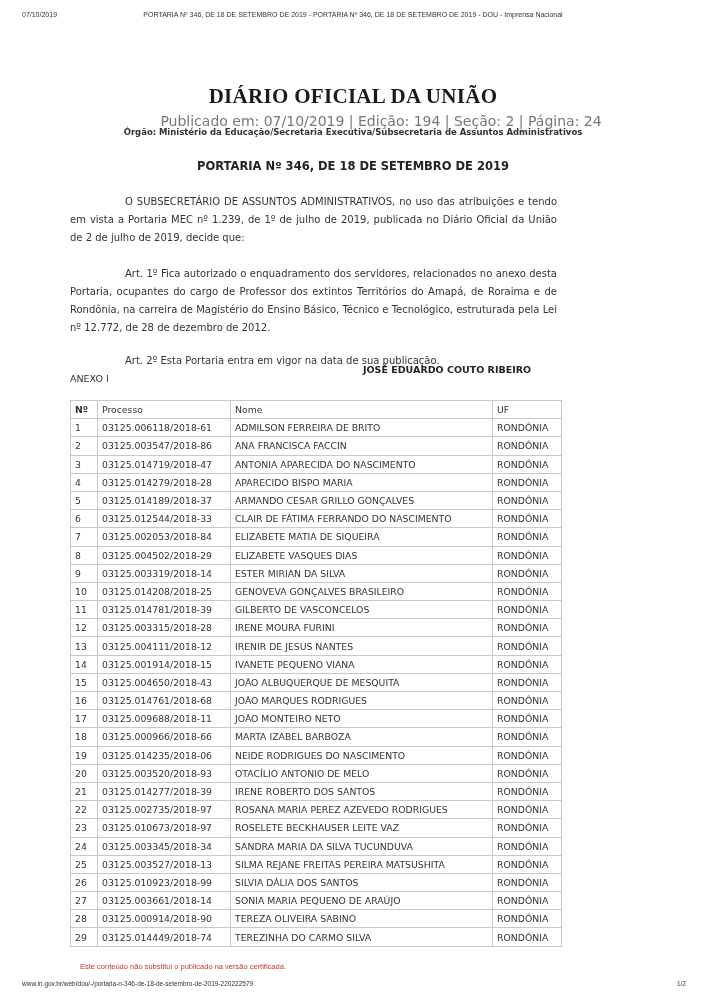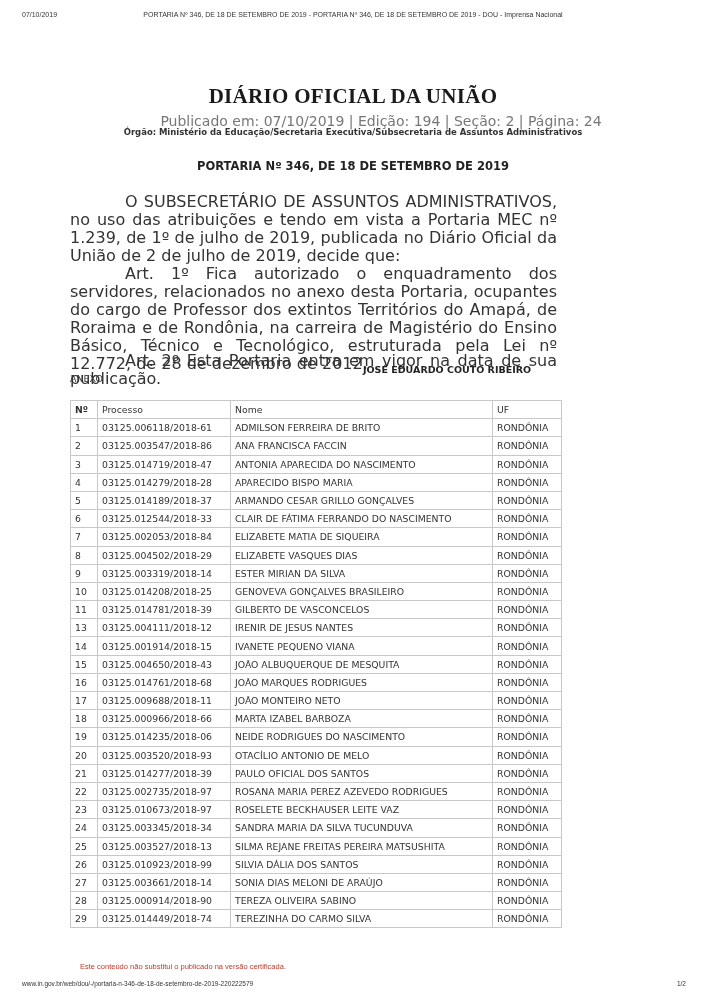--- a/index.html
+++ b/index.html
@@ -5,21 +5,21 @@
   html, body { margin: 0; padding: 0; background: #ffffff; }
   body { width: 706px; height: 1000px; position: relative; overflow: hidden; color: #333; font-family: "DejaVu Sans", sans-serif; }
   .print-header { position: absolute; top: 11px; left: 0; width: 706px; font-family: "Liberation Sans", sans-serif; font-size: 7px; color: #333; }
   .print-header .date { position: absolute; left: 22px; }
   .print-header .title { position: absolute; left: 0; width: 706px; text-align: center; }
   .masthead { position: absolute; top: 84px; left: 0; width: 706px; text-align: center; font-family: "Liberation Serif", serif; font-weight: bold; font-size: 21px; color: #1a1a1a; letter-spacing: 0.3px; }
   .pubinfo { position: absolute; top: 113px; left: 0; width: 706px; text-align: center; font-size: 14px; color: #777; padding-left: 28px; }
   .orgao { position: absolute; top: 127px; left: 0; width: 706px; text-align: center; font-size: 8.5px; color: #333; }
   .orgao b { font-weight: bold; }
   .portaria-title { position: absolute; top: 159px; left: 0; width: 706px; text-align: center; font-size: 11.5px; font-weight: bold; color: #222; }
-  .para { position: absolute; left: 70px; width: 487px; font-size: 16px; line-height: 18px; color: #333; text-align: justify; }
+  .para { position: absolute; left: 70px; width: 487px; font-size: 10px; line-height: 18px; color: #333; text-align: justify; }
   .para .indent { display: inline-block; width: 55px; }
   .p1 { top: 193px; }
   .p2 { top: 265px; }
   .p3 { top: 324px; margin-top: 28px; }
   .signer { position: absolute; top: 358px; left: 363px; font-size: 9.5px; font-weight: bold; color: #222; margin-top: 6px; }
   .anexo { position: absolute; top: 373px; left: 70px; font-size: 9.5px; color: #333; }
   table.anexo-table { position: absolute; top: 400px; left: 70px; border-collapse: collapse; font-size: 9.3px; color: #333; }
   table.anexo-table th, table.anexo-table td { border: 1px solid #c8c8c8; height: 17.2px; padding: 0 4px; text-align: left; white-space: nowrap; font-weight: normal; }
   table.anexo-table th.num { font-weight: bold; }
   .c-num { width: 18px; }
@@ -125,20 +125,26 @@
         <td>GENOVEVA GONÇALVES BRASILEIRO</td>
         <td>RONDÔNIA</td>
       </tr>
       <tr>
         <td>11</td>
         <td>03125.014781/2018-39</td>
         <td>GILBERTO DE VASCONCELOS</td>
         <td>RONDÔNIA</td>
       </tr>
       <tr>
+        <td>12</td>
+        <td>03125.003315/2018-28</td>
+        <td>IRENE MOURA FURINI</td>
+        <td>RONDÔNIA</td>
+      </tr>
+      <tr>
         <td>13</td>
         <td>03125.004111/2018-12</td>
         <td>IRENIR DE JESUS NANTES</td>
         <td>RONDÔNIA</td>
       </tr>
       <tr>
         <td>14</td>
         <td>03125.001914/2018-15</td>
         <td>IVANETE PEQUENO VIANA</td>
         <td>RONDÔNIA</td>
@@ -175,21 +181,21 @@
       </tr>
       <tr>
         <td>20</td>
         <td>03125.003520/2018-93</td>
         <td>OTACÍLIO ANTONIO DE MELO</td>
         <td>RONDÔNIA</td>
       </tr>
       <tr>
         <td>21</td>
         <td>03125.014277/2018-39</td>
-        <td>PAULO OFICIAL DOS SANTOS</td>
+        <td>IRENE ROBERTO DOS SANTOS</td>
         <td>RONDÔNIA</td>
       </tr>
       <tr>
         <td>22</td>
         <td>03125.002735/2018-97</td>
         <td>ROSANA MARIA PEREZ AZEVEDO RODRIGUES</td>
         <td>RONDÔNIA</td>
       </tr>
       <tr>
         <td>23</td>
@@ -211,21 +217,21 @@
       </tr>
       <tr>
         <td>26</td>
         <td>03125.010923/2018-99</td>
         <td>SILVIA DÁLIA DOS SANTOS</td>
         <td>RONDÔNIA</td>
       </tr>
       <tr>
         <td>27</td>
         <td>03125.003661/2018-14</td>
-        <td>SONIA DIAS MELONI DE ARAÚJO</td>
+        <td>SONIA MARIA PEQUENO DE ARAÚJO</td>
         <td>RONDÔNIA</td>
       </tr>
       <tr>
         <td>28</td>
         <td>03125.000914/2018-90</td>
         <td>TEREZA OLIVEIRA SABINO</td>
         <td>RONDÔNIA</td>
       </tr>
       <tr>
         <td>29</td>

